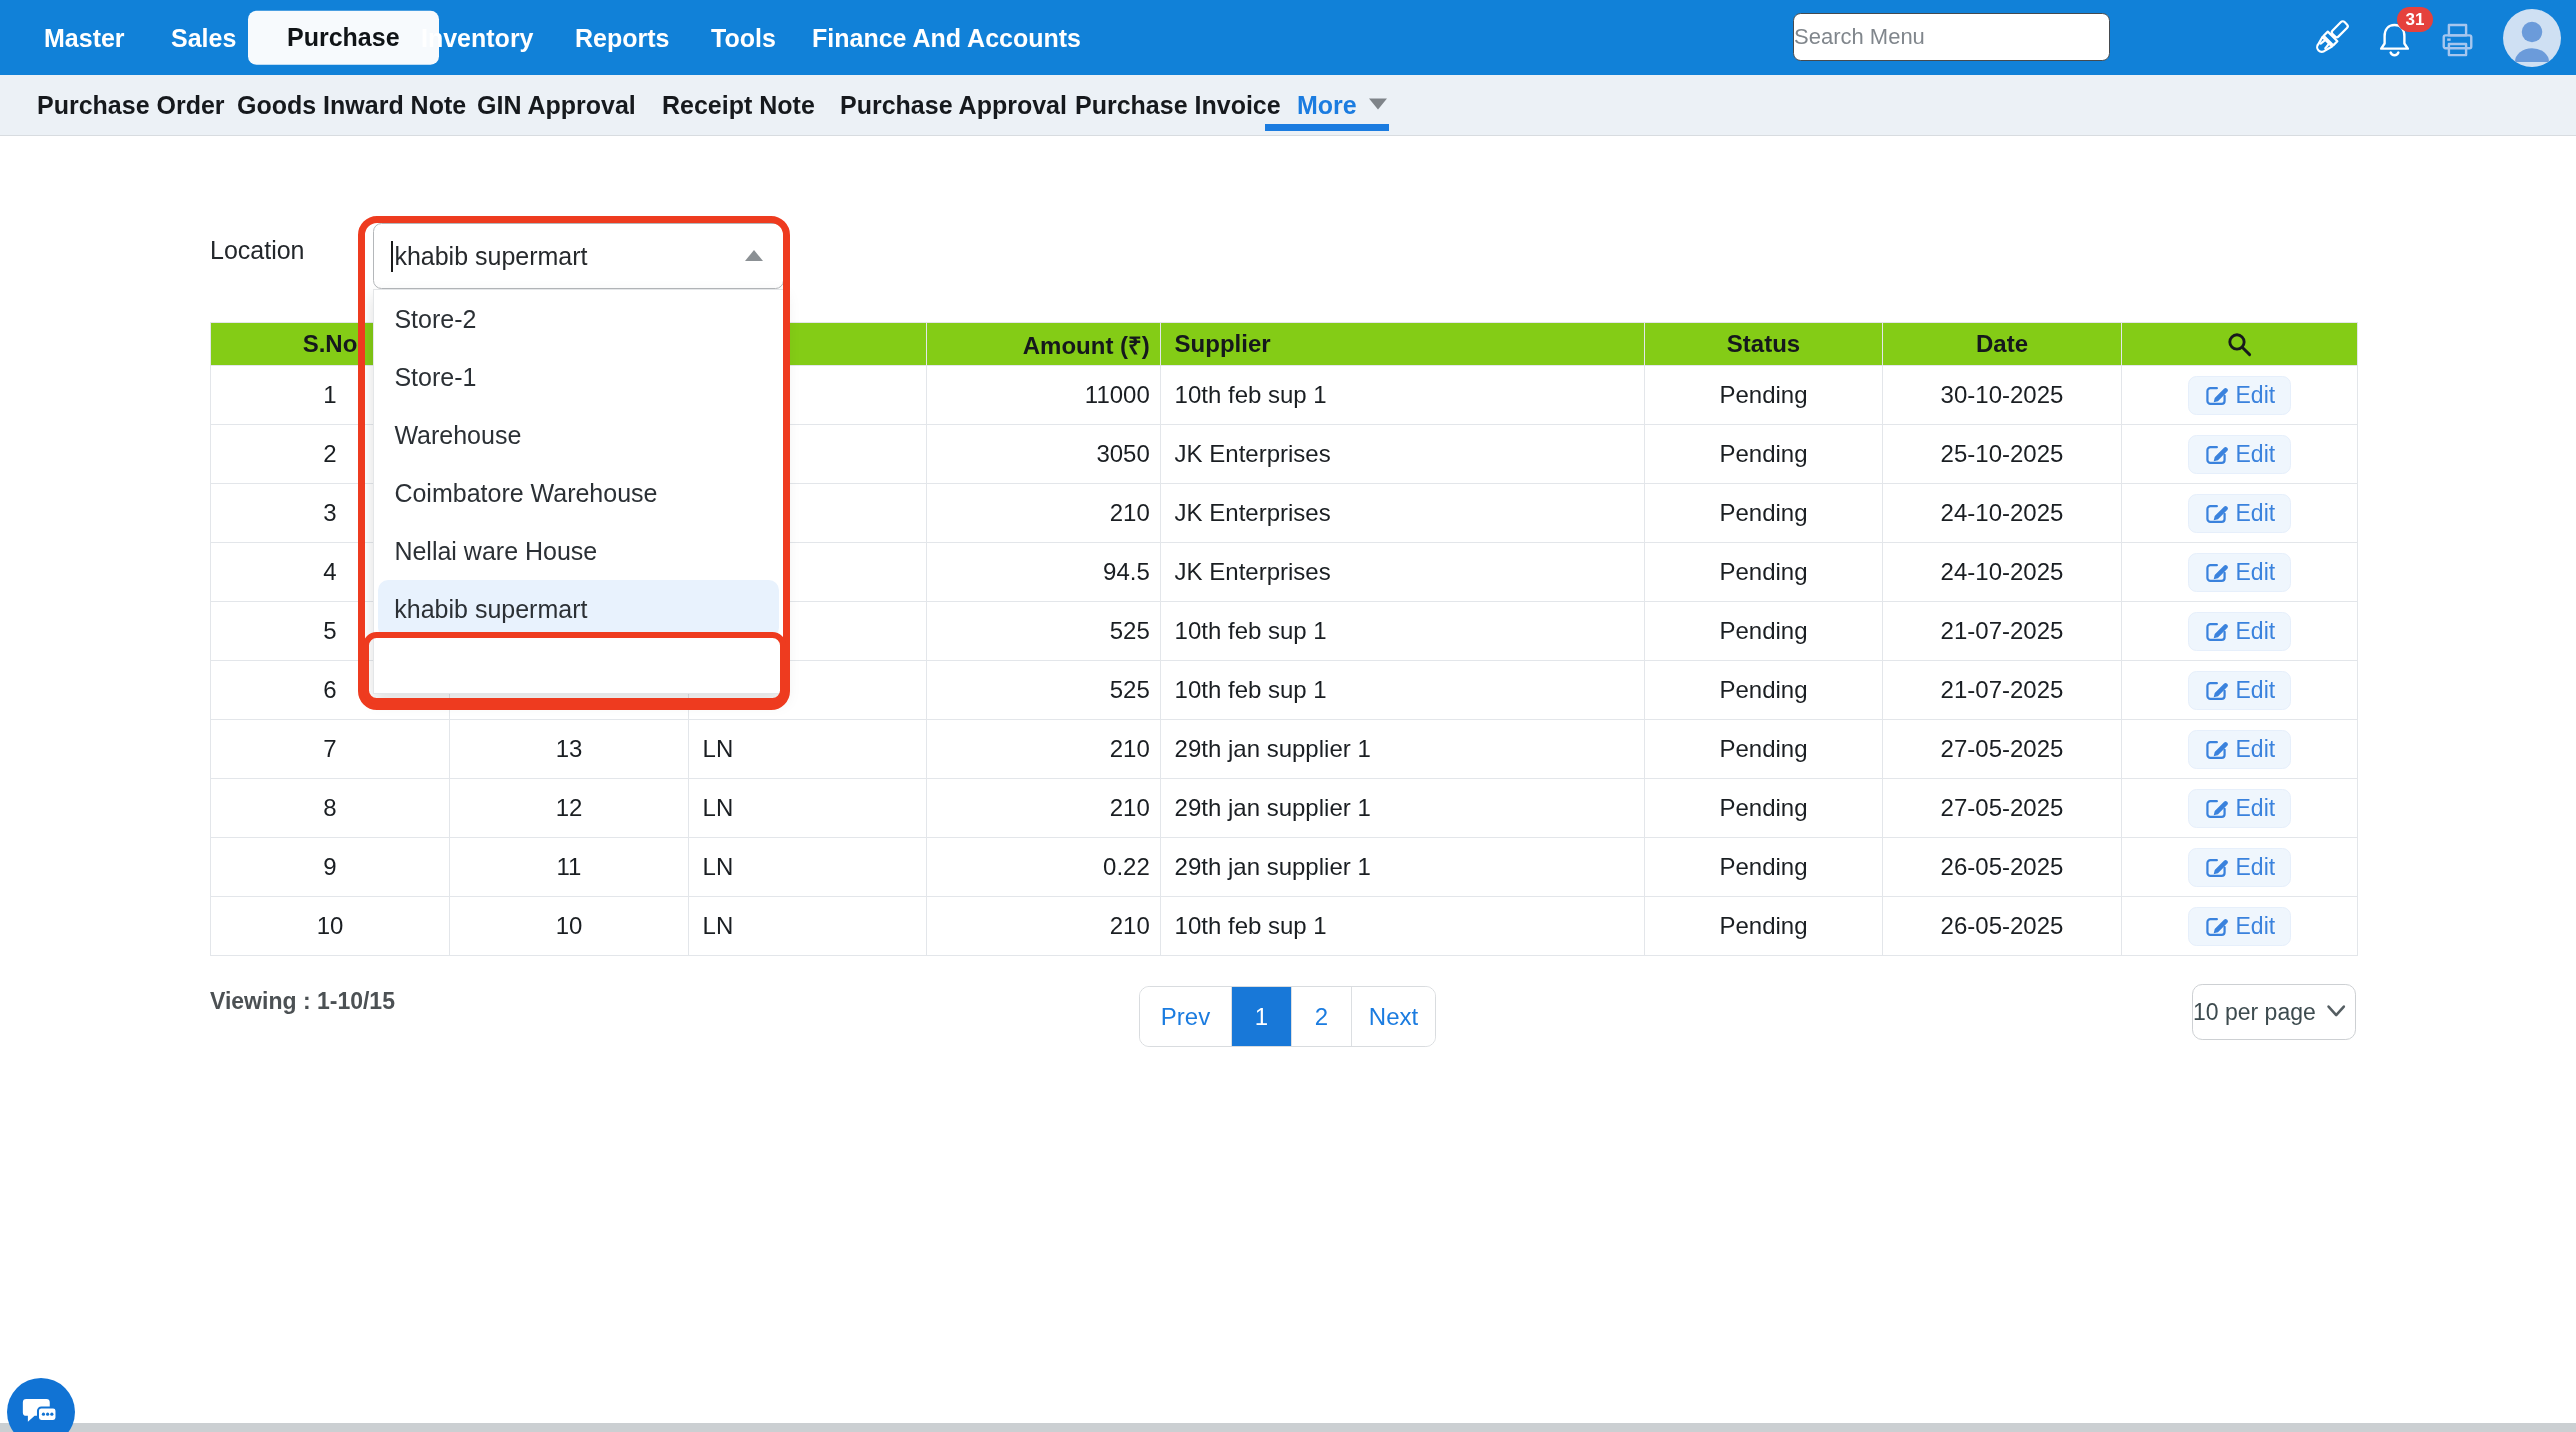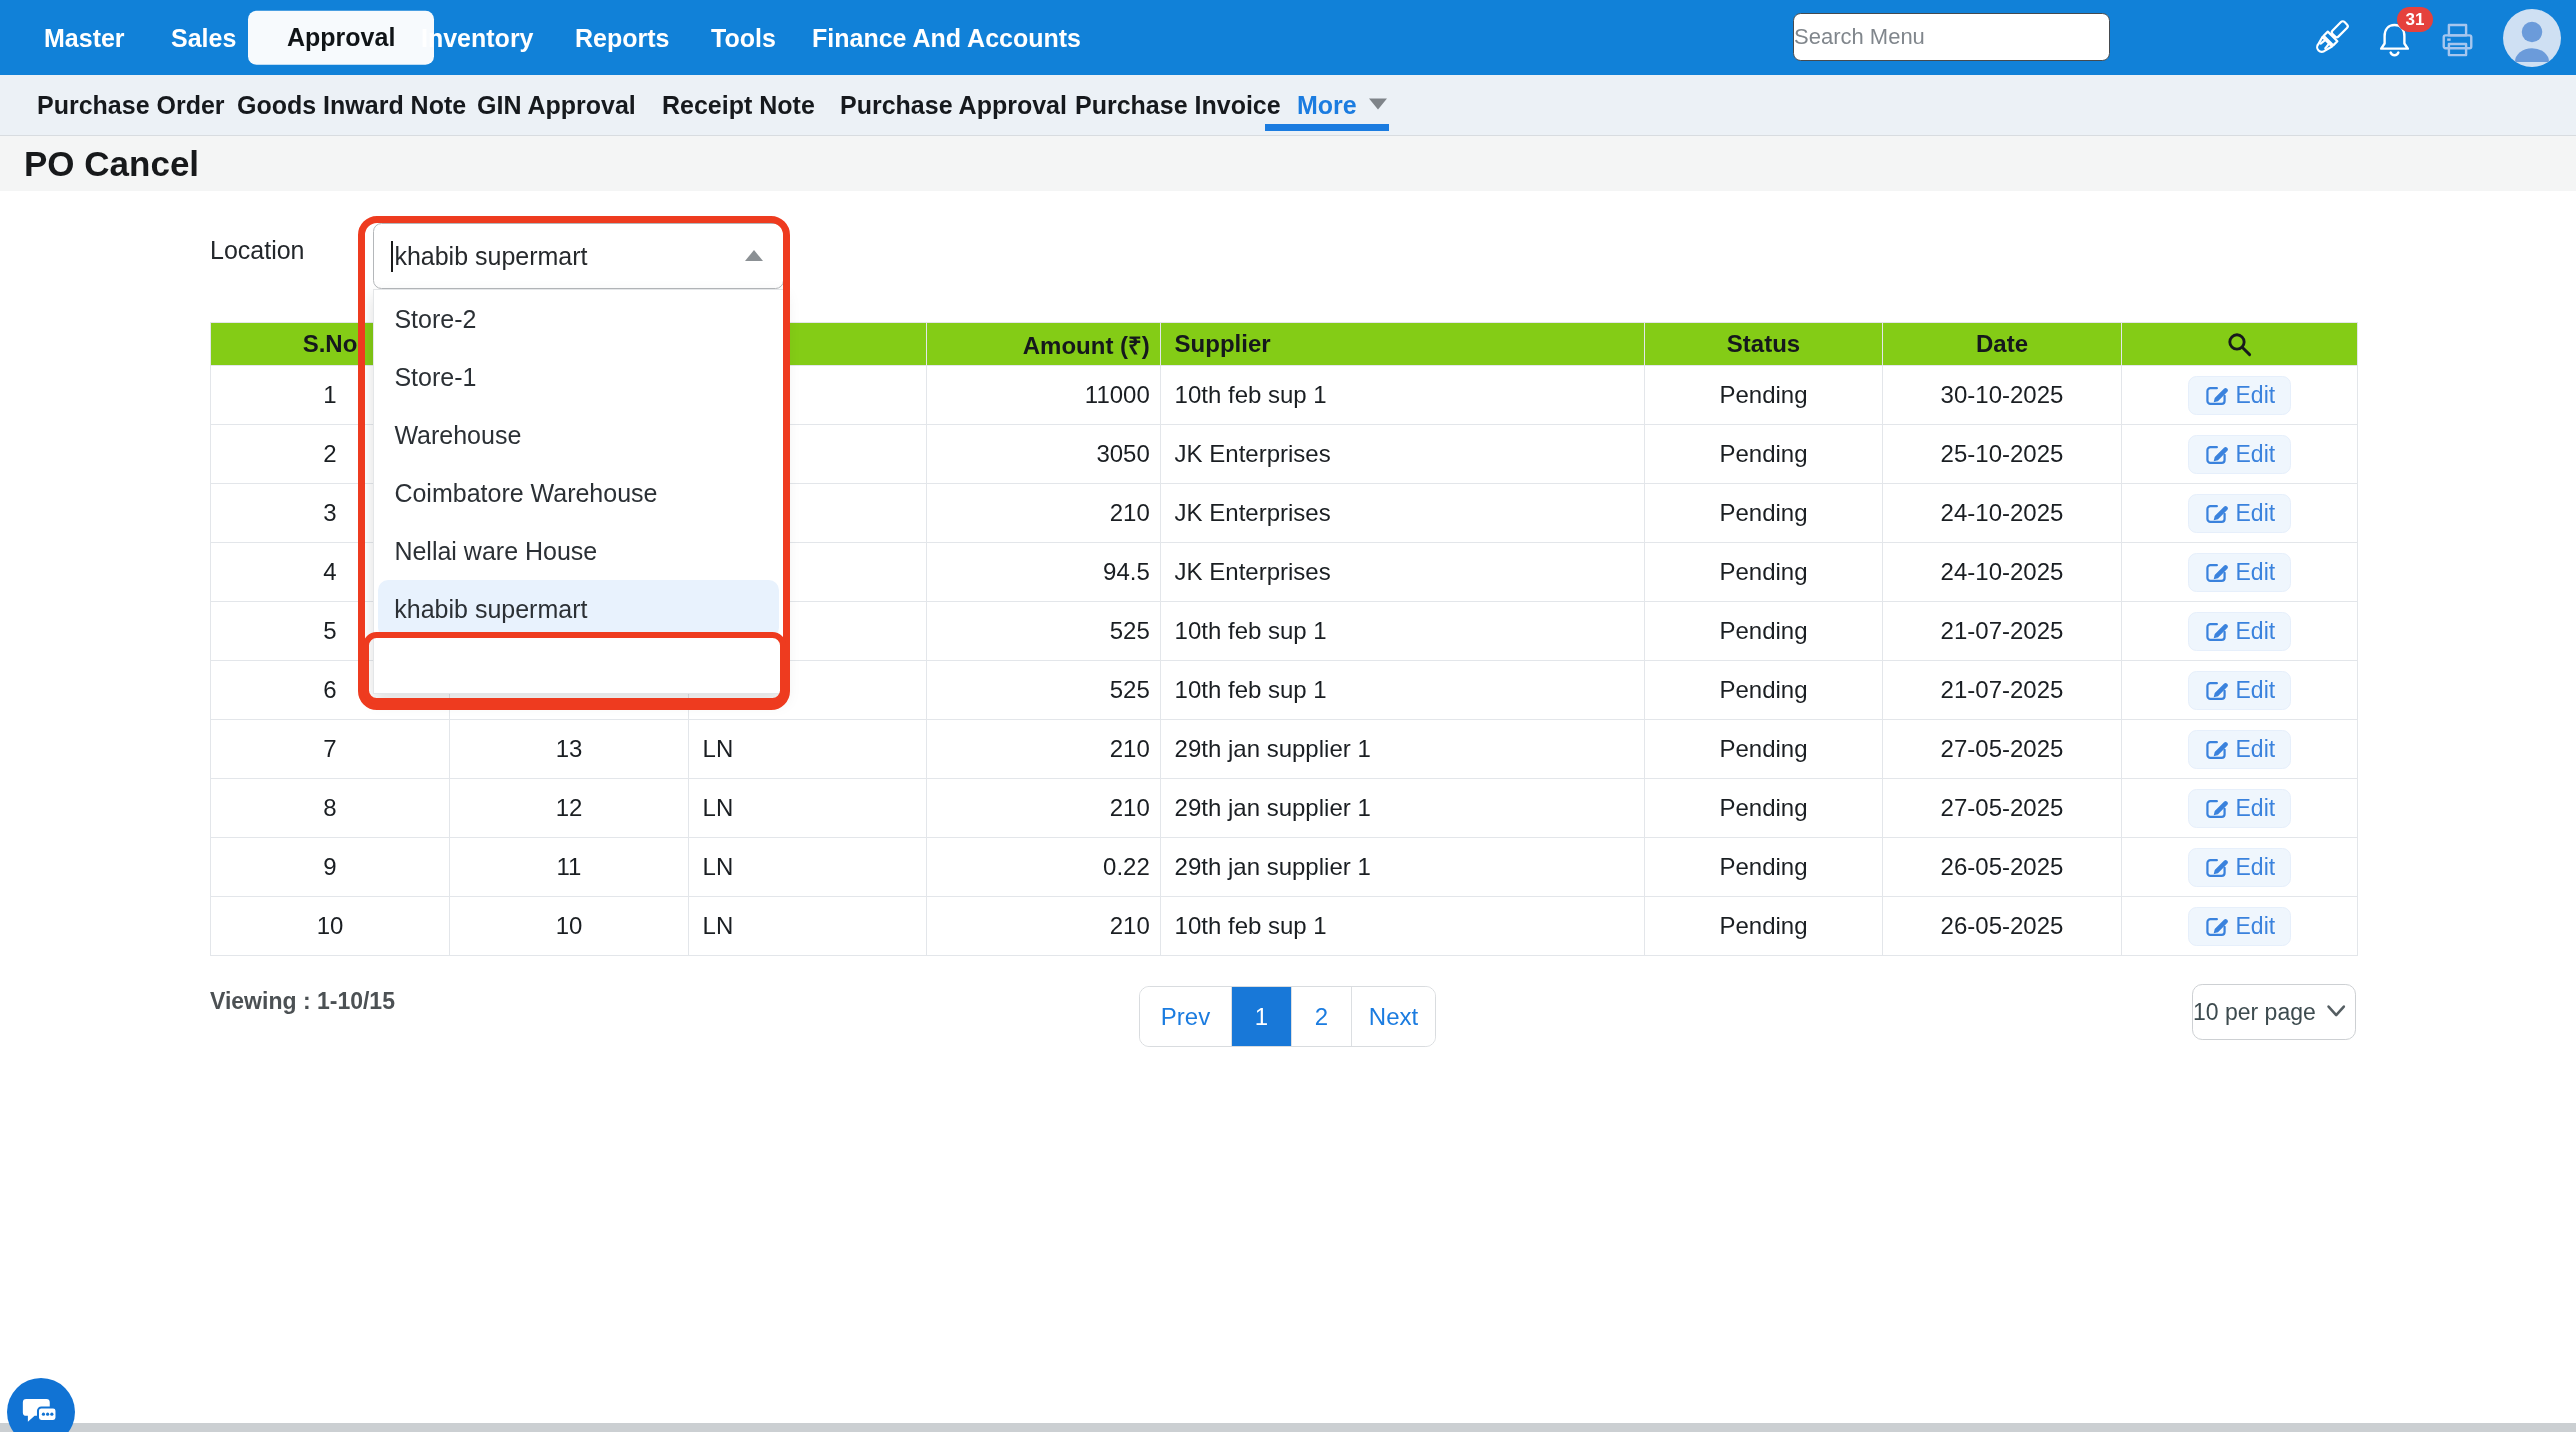--- a/index.html
+++ b/index.html
@@ -65,21 +65,21 @@
 </style>
 </head>
 <body>
 
 <div class="app">
 
   <header class="topnav">
     <div id="topnav-items">
         <div class="tn-item" style="left: 44px;">Master</div>
         <div class="tn-item" style="left: 171px;">Sales</div>
-        <div class="tn-item active" style="left: 248px;">Approval</div>
+        <div class="tn-item active" style="left: 248px;">Purchase</div>
         <div class="tn-item" style="left: 421px;">Inventory</div>
         <div class="tn-item" style="left: 575px;">Reports</div>
         <div class="tn-item" style="left: 711px;">Tools</div>
         <div class="tn-item" style="left: 812px;">Finance And Accounts</div>
       </div>
     <input class="searchbox" type="text" placeholder="Search Menu" style="">
     <span class="nav-ic" style="left:2310px;top:15.3px;">
       <svg width="44" height="44" viewBox="0 0 52 52" fill="none" stroke="#fff" stroke-width="2.6" stroke-linejoin="round">
         <g transform="rotate(45 26 26)">
           <rect x="21" y="3" width="10" height="20" rx="3"></rect>
@@ -119,23 +119,20 @@
         <div class="sn-item" style="left: 237px;">Goods Inward Note</div>
         <div class="sn-item" style="left: 477px;">GIN Approval</div>
         <div class="sn-item" style="left: 662px;">Receipt Note</div>
         <div class="sn-item" style="left: 840px;">Purchase Approval</div>
         <div class="sn-item" style="left: 1075px;">Purchase Invoice</div>
         <div class="sn-item more" style="left: 1297px;">More<span class="dn-caret"></span></div>
       </div>
   </nav>
   <div class="more-underline"></div>
 
-  <div class="titlebar">
-    <h1>PO Cancel</h1>
-  </div>
 
   <span class="loc-label">Location</span>
 
   <div class="po-table" id="po-table">
       <div class="cell hd al-c">S.No</div>
       <div class="cell hd al-c"></div>
       <div class="cell hd al-l"></div>
       <div class="cell hd al-r">Amount (₹)</div>
       <div class="cell hd al-l">Supplier</div>
       <div class="cell hd al-c">Status</div>

